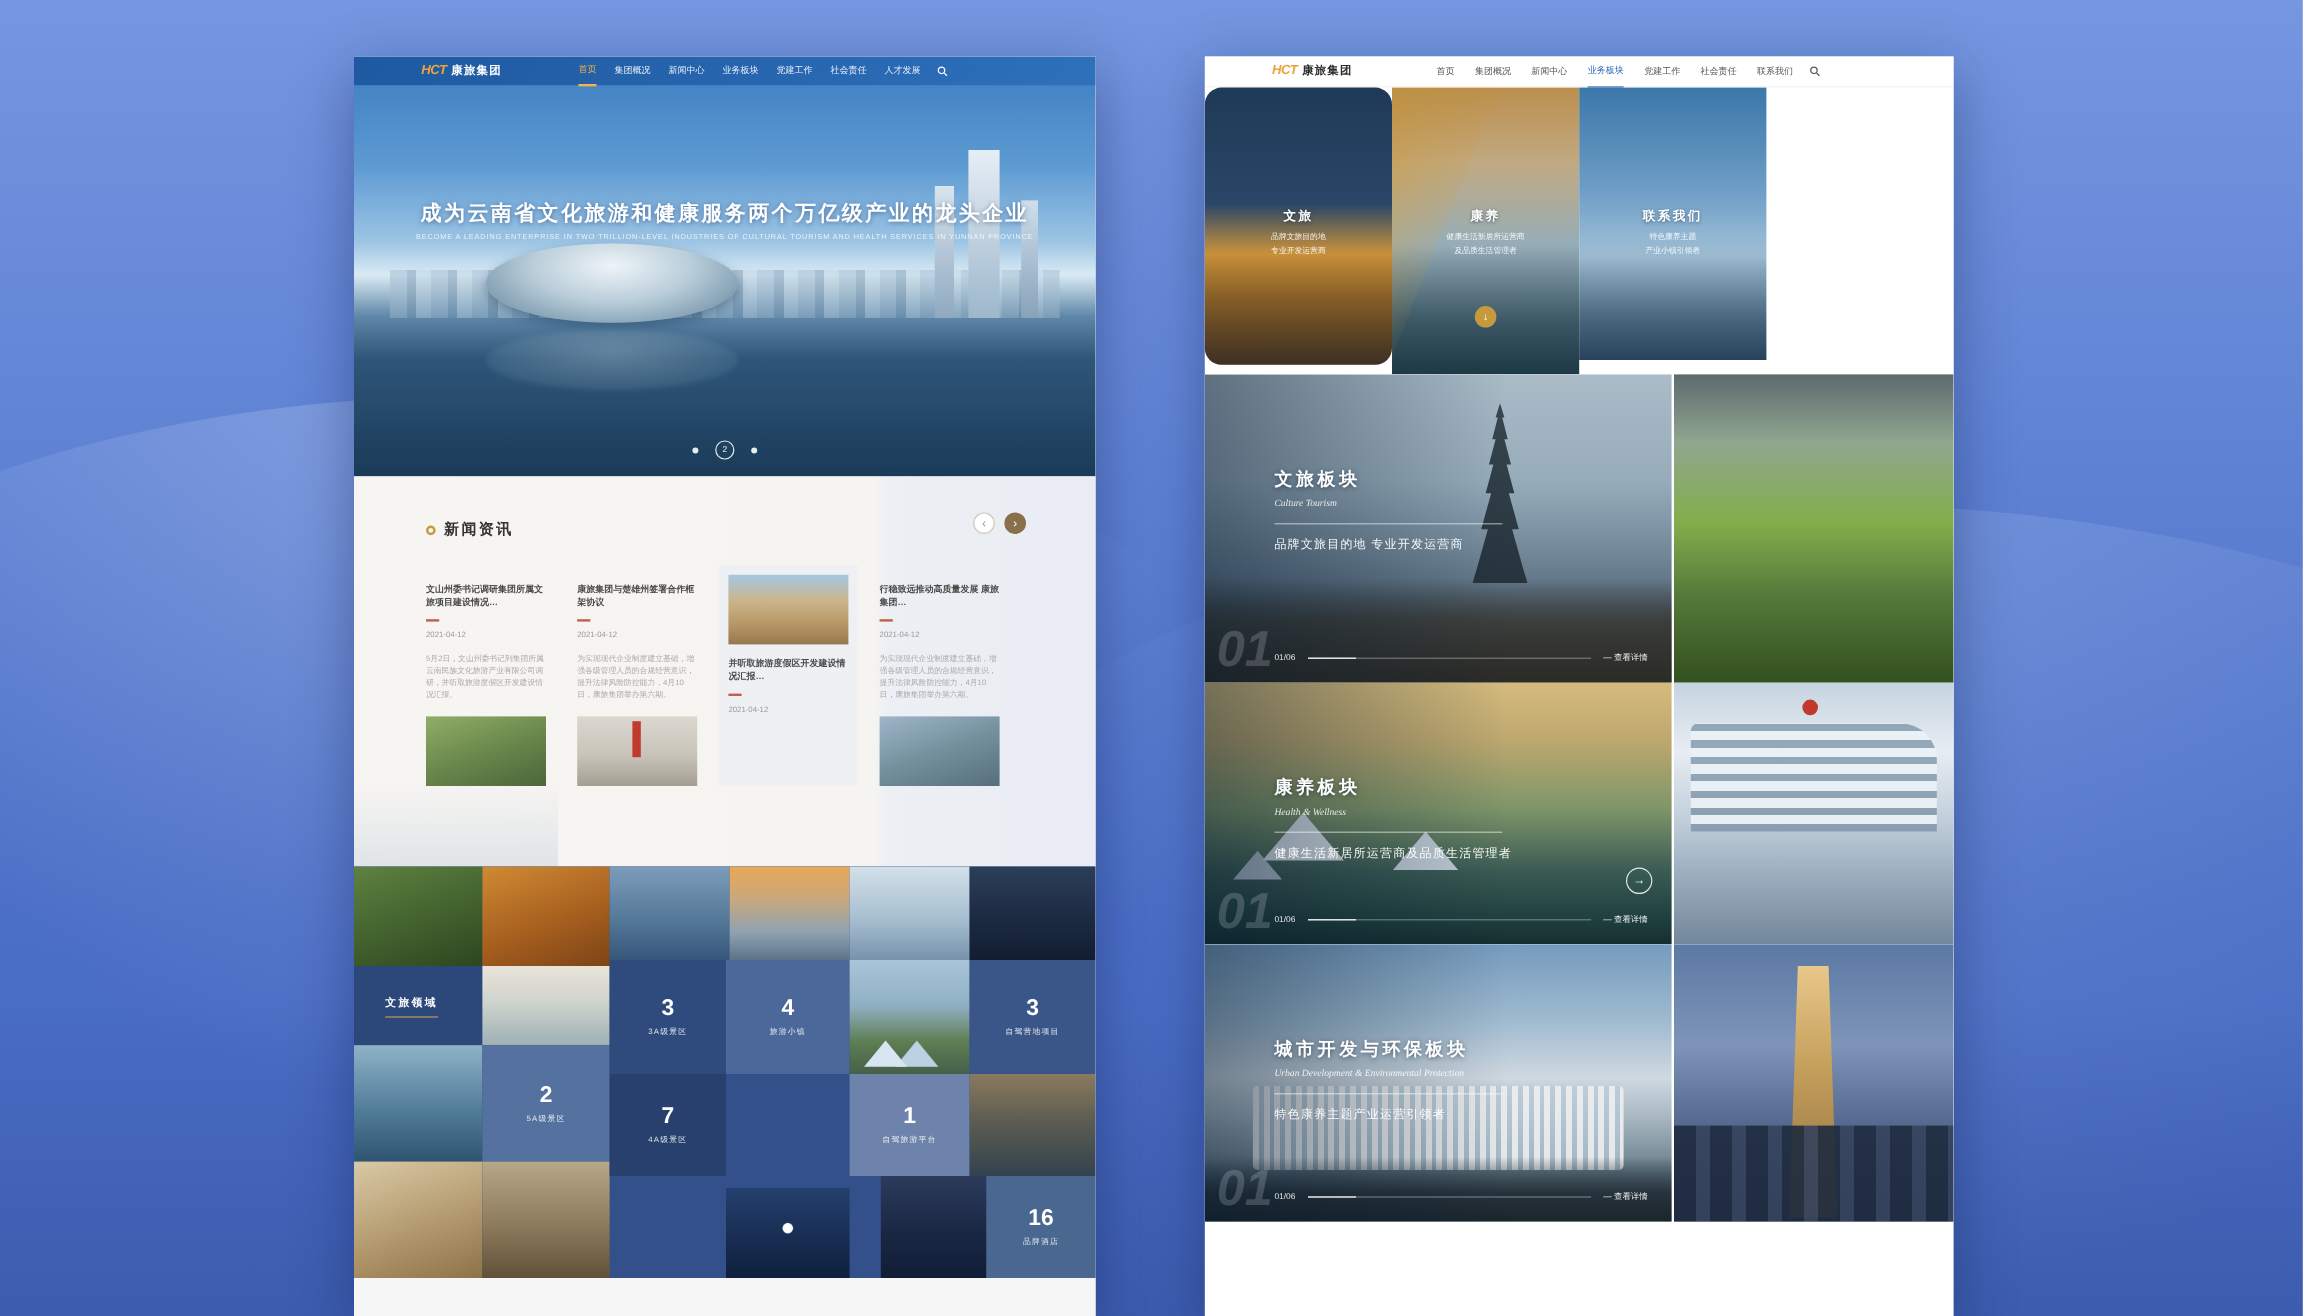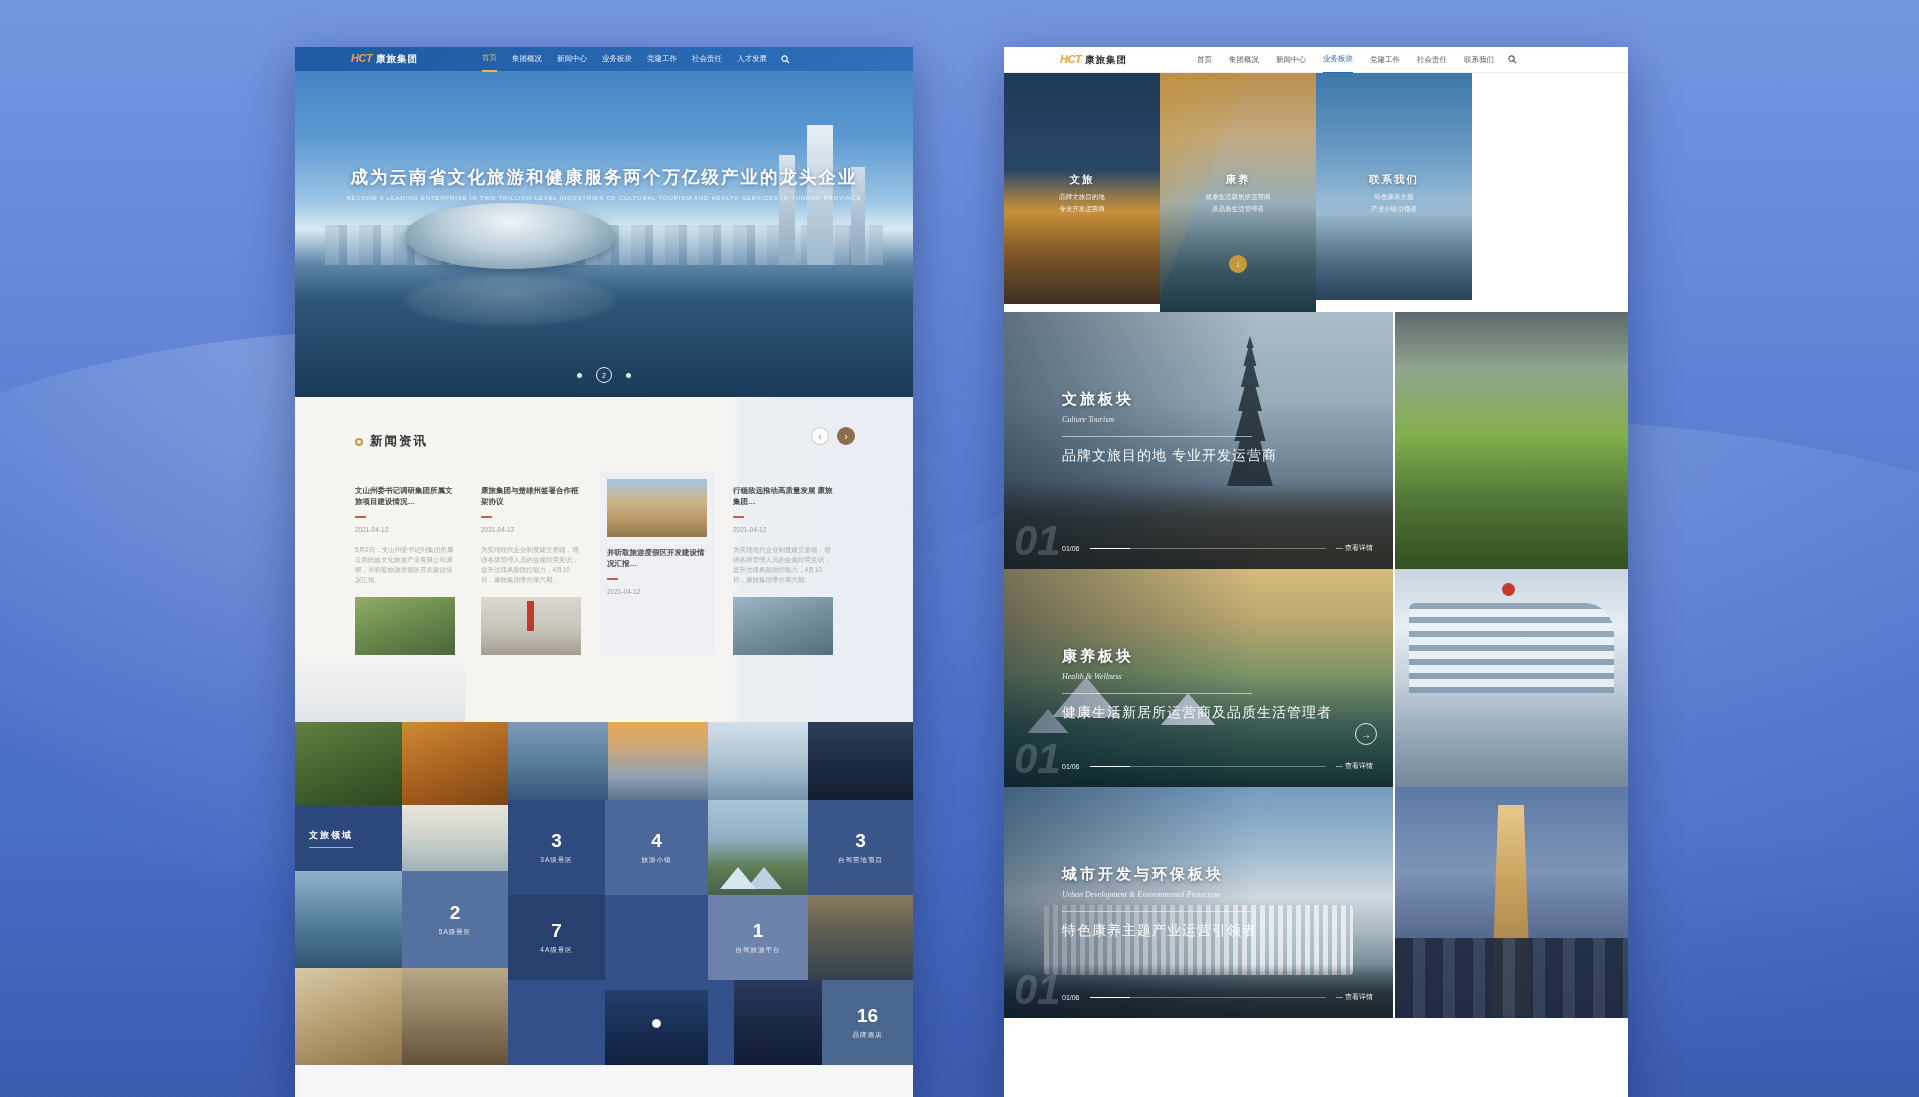--- a/index.html
+++ b/index.html
@@ -63,21 +63,21 @@
   .n2 { background:linear-gradient(180deg,#dbd7cf 0%,#c9c4ba 55%,#a49e92 100%); position:relative; overflow:hidden; }
   .n2::after { content:""; position:absolute; left:46px; top:4px; width:7px; height:30px; background:#c03a2e; }
   .n3 { background:linear-gradient(180deg,#a5c6e2 0%,#cbb48a 38%,#b89868 70%,#96784e 100%); }
   .n4 { background:linear-gradient(160deg,#9db6c9 0%,#74909c 50%,#55707c 100%); }
 
   .lp-grid { position:relative; width:618px; height:343px; background:#33508a; overflow:hidden; }
   .tile { position:absolute; overflow:hidden; }
   .tile.stat { display:flex; flex-direction:column; align-items:center; justify-content:center; gap:4px; cursor:pointer; }
   .tile.stat .num { color:#fff; font-size:19px; font-weight:bold; }
   .tile.stat .lbl { color:rgba(255,255,255,.85); font-size:6.5px; letter-spacing:1px; }
-  .tile.area-label { display:flex; align-items:center; padding-left:14px; background:#2c477a; cursor:pointer; }
+  .tile.area-label { display:flex; align-items:center; padding-left:26px; background:#2c477a; cursor:pointer; }
   .tile.area-label span { color:#fff; font-size:9px; font-weight:bold; letter-spacing:2px; border-bottom:1px solid rgba(240,180,74,.9); padding-bottom:5px; }
   .p-green   { background:linear-gradient(160deg,#5f8140 0%,#3f5e2c 60%,#2c461f 100%); }
   .p-autumn  { background:linear-gradient(160deg,#cf8a33 0%,#a8601f 55%,#7c4416 100%); }
   .p-terrace { background:linear-gradient(180deg,#e9e4d9 0%,#cfd4cd 45%,#9fb0b4 100%); }
   .p-lake    { background:linear-gradient(180deg,#8fb2c8 0%,#527d99 55%,#2e5470 100%); }
   .p-stone   { background:linear-gradient(160deg,#d9c9a6 0%,#b39a6e 55%,#8d7347 100%); }
   .p-path    { background:linear-gradient(180deg,#b7a888 0%,#8c7a5c 55%,#615138 100%); }
   .p-city    { background:linear-gradient(180deg,#7d9cba 0%,#567a9a 55%,#35567a 100%); }
   .p-cloud   { background:linear-gradient(180deg,#e9a857 0%,#c9a87c 35%,#90a2b2 70%,#5c7488 100%); }
   .p-sea     { background:linear-gradient(180deg,#d3e0ea 0%,#a8bfd0 55%,#7693ab 100%); }
@@ -97,36 +97,36 @@
   .rp-nav .nitem { font-size:7.5px; color:#555; cursor:pointer; line-height:26px; }
   .rp-nav .nitem.active { color:#2c66b8; border-bottom:2px solid #2c66b8; }
   .rp-cols { position:relative; width:624px; height:239px; background:#fff; display:flex; }
   .rcol { position:relative; width:156px; overflow:hidden; cursor:pointer; }
   .rcol .shade { position:absolute; inset:0; background:linear-gradient(180deg, rgba(10,30,55,.18), rgba(10,30,55,.05) 55%, rgba(10,30,55,.3)); }
   .rcol .rc-copy { position:absolute; left:0; top:100px; width:100%; text-align:center; color:#fff; }
   .rcol .rc-title { font-size:10.5px; font-weight:bold; letter-spacing:2px; text-shadow:0 1px 3px rgba(0,20,40,.5); }
   .rcol .rc-l1, .rcol .rc-l2 { margin-top:6px; font-size:6.5px; color:rgba(255,255,255,.9); }
   .rcol .rc-l2 { margin-top:3px; }
   .rcol .gold-dot { position:absolute; left:50%; margin-left:-9px; top:182px; width:18px; height:18px; border-radius:50%; background:#c49throughout; background:#c49a3c; color:#fff; font-size:9px; display:flex; align-items:center; justify-content:center; }
-  .rc1 { background:linear-gradient(180deg,#24405f 0%,#2c4a6c 42%,#d89a3a 60%,#a06a24 76%,#54381a 100%); height:231px; }
+  .rc1 { background:linear-gradient(180deg,#24405f 0%,#2c4a6c 42%,#d89a3a 60%,#a06a24 76%,#54381a 100%); height:231px;border-radius:14px; }
   .rc2 { background:linear-gradient(180deg,#e2a854 0%,#d9bc8c 26%,#9db5c0 55%,#47656f 82%,#26454c 100%); height:239px; }
   .rc2::before { content:""; position:absolute; left:-30px; top:0; width:120px; height:239px; background:linear-gradient(115deg, rgba(230,170,60,.75), rgba(230,170,60,0) 65%); clip-path:polygon(0 0, 100% 0, 20% 100%, 0 100%); }
   .rc3 { background:linear-gradient(180deg,#478bc2 0%,#7cadd6 40%,#a9c9de 62%,#5d7d94 84%,#36526c 100%); height:227px; }
   .rc4 { background:linear-gradient(200deg,#e8b968 0%,#c9a367 28%,#7b95ae 62%,#3d5b79 100%); height:233px; }
   .rc4::after { content:""; position:absolute; left:10px; top:118px; width:160px; height:70px; border-radius:50% 50% 0 0; background:repeating-linear-gradient(90deg, rgba(235,240,245,.55) 0 3px, rgba(90,110,130,.35) 3px 10px); transform:rotate(-6deg); }
 
   .rsec { position:relative; width:624px; display:flex; background:#fff; }
   .rsec .left { position:relative; width:389px; overflow:hidden; }
   .rsec .right { position:relative; flex:1; margin-left:2px; overflow:hidden; }
   .rsec .overlay { position:absolute; inset:0; background:linear-gradient(90deg, rgba(5,25,45,.5), rgba(5,25,45,.08) 65%); }
   .sec-copy { position:absolute; left:58px; top:78px; color:#fff; z-index:2; }
   .sec-title { font-size:15px; font-weight:bold; letter-spacing:3px; text-shadow:0 1px 4px rgba(0,20,40,.55); }
   .sec-sub { margin-top:6px; font-size:8px; font-style:italic; color:rgba(255,255,255,.85); font-family:"Liberation Serif", serif; }
   .sec-line { width:190px; height:1px; background:rgba(255,255,255,.55); margin:12px 0 10px; }
-  .sec-desc { font-size:14px; letter-spacing:1px; color:rgba(255,255,255,.95); }
+  .sec-desc { font-size:10px; letter-spacing:1px; color:rgba(255,255,255,.95); }
   .watermark { position:absolute; left:10px; bottom:4px; font-size:42px; font-weight:bold; font-style:italic; color:rgba(255,255,255,.18); z-index:2; }
   .progress-row { position:absolute; left:58px; right:20px; bottom:16px; display:flex; align-items:center; gap:10px; z-index:2; }
   .pager { font-size:7px; color:rgba(255,255,255,.9); }
   .pbar { flex:1; height:1px; background:rgba(255,255,255,.35); position:relative; }
   .pbar::before { content:""; position:absolute; left:0; top:0; width:17%; height:1px; background:#fff; }
   .more { font-size:7px; color:rgba(255,255,255,.92); cursor:pointer; }
   .more::before { content:"— "; }
   .arrow-circ { position:absolute; right:16px; bottom:42px; width:22px; height:22px; border-radius:50%; border:1px solid rgba(255,255,255,.85); color:#fff; font-size:10px; display:flex; align-items:center; justify-content:center; cursor:pointer; z-index:3; }
 
   .s1l { background:linear-gradient(180deg,#b9c9d5 0%,#a3b8c6 35%,#74899a 62%,#46596a 85%,#32434f 100%); }

